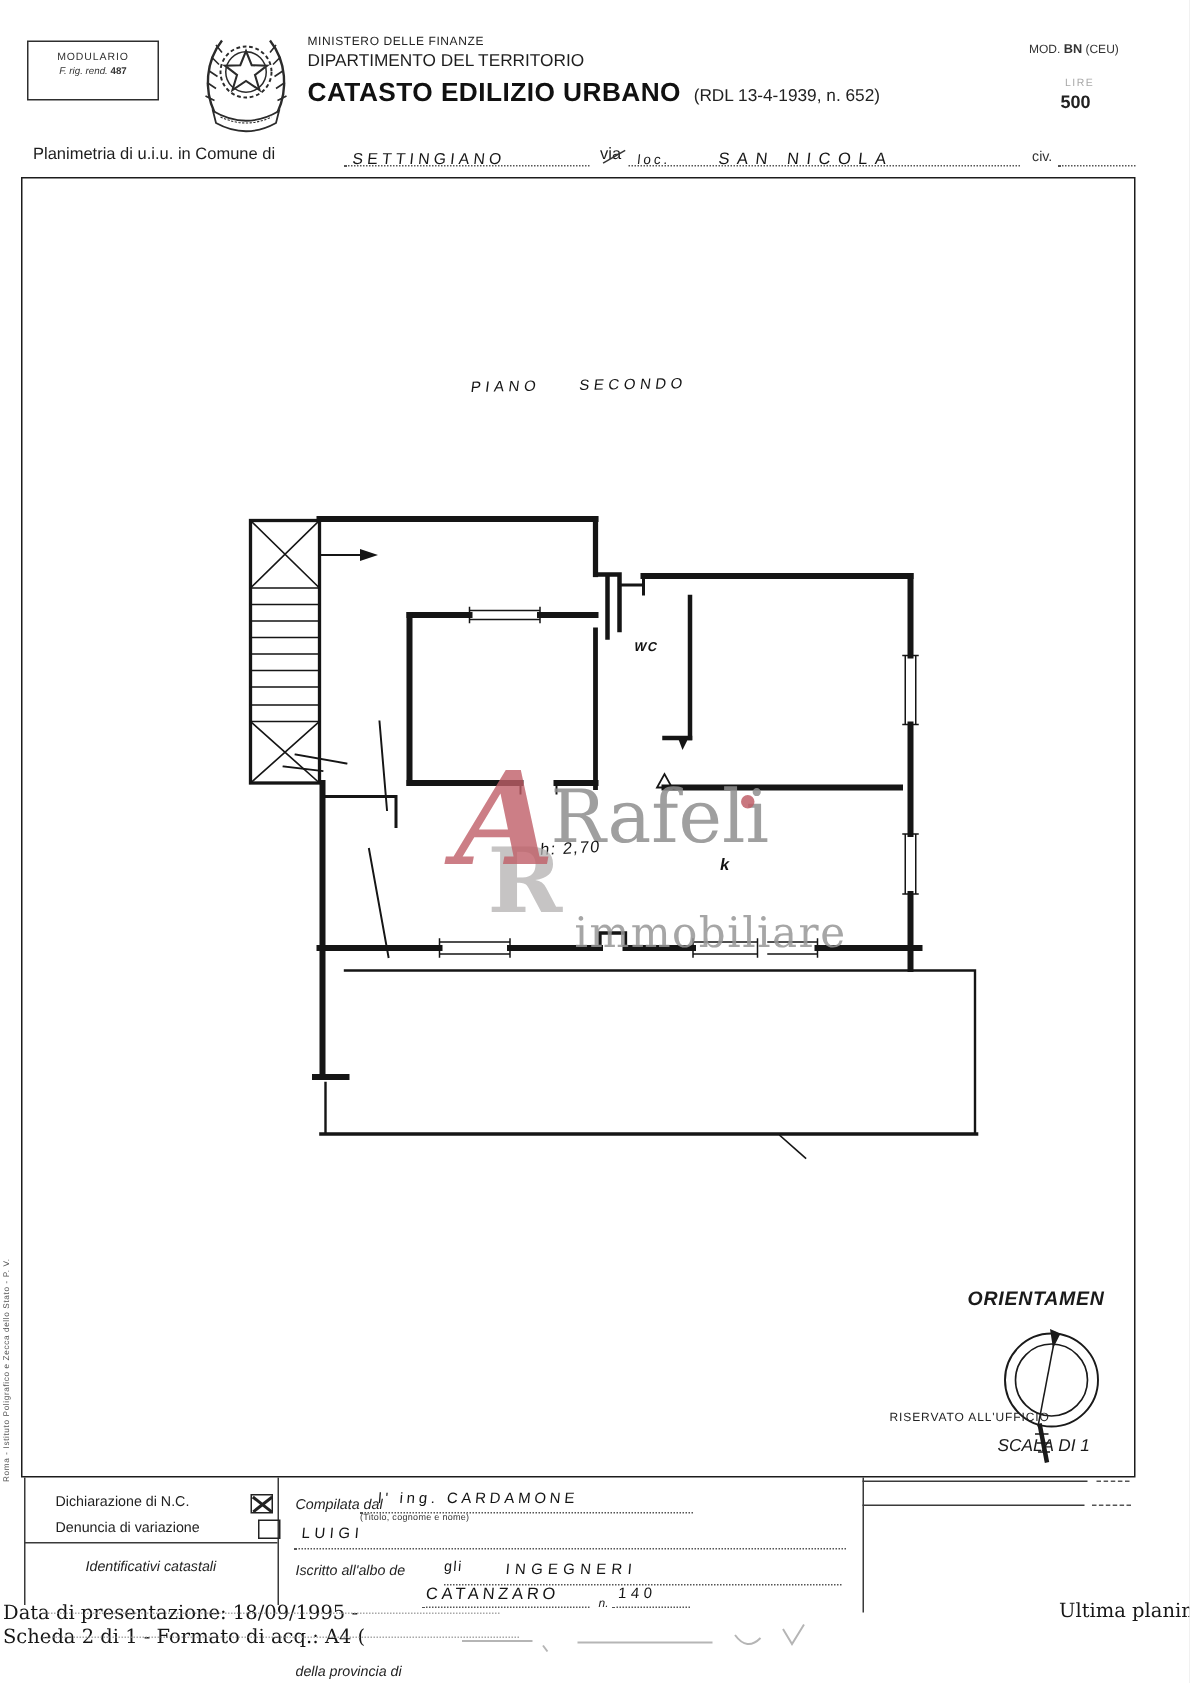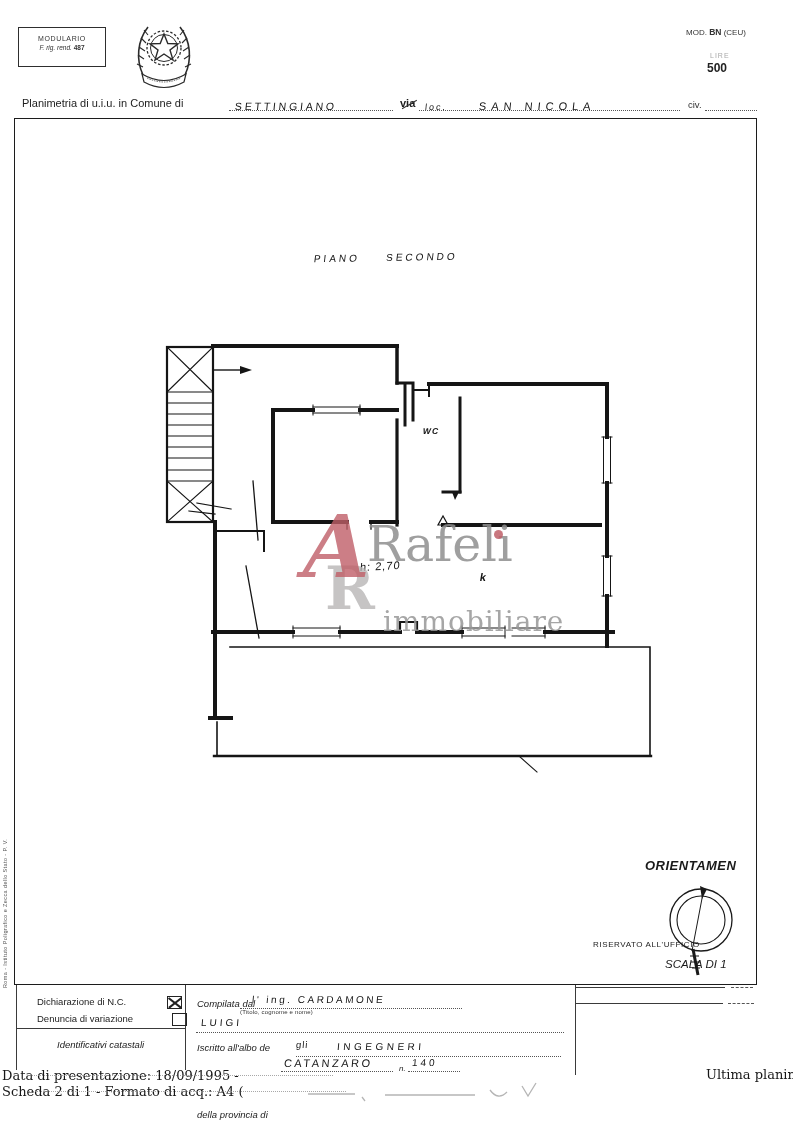--- a/index.html
+++ b/index.html
@@ -26,21 +26,21 @@
   .modline{left:686px;top:27px;font-size:8px;color:#333;white-space:nowrap;}
   .modline b{font-size:8.5px;}
   .stamp-lire{left:710px;top:52px;font-size:7px;color:#a9a9a9;letter-spacing:1px;}
   .stamp-500{left:707px;top:61px;font-size:12px;font-weight:bold;color:#222;}
 
   
   .subj{font-size:11px;color:#1d1d1d;white-space:nowrap;}
   .fill{border-bottom:1.6px dotted #555;height:15px;box-sizing:border-box;}
   .hand{font-family:"Liberation Sans",sans-serif;transform:skewX(-6deg);
         display:inline-block;color:#161616;white-space:nowrap;}
-  .via-label{font-size:11px;color:#1d1d1d;font-weight:bold;}
+  .via-label{font-size:11px;color:#1d1d1d;}
   .via-label::after{content:"";position:absolute;left:1px;top:7px;width:17px;height:1.3px;
         background:#333;transform:rotate(-30deg);}
 
   
   .main-frame{left:14px;top:118px;width:743px;height:867px;border:1.6px solid #1c1c1c;box-sizing:border-box;}
   .floor-label{left:314px;top:252px;display:flex;gap:26px;font-size:10px;letter-spacing:3px;
                transform:skewX(-8deg) rotate(-1deg);color:#141414;}
   .wc-label{left:423px;top:426px;font-size:8.5px;letter-spacing:1px;font-weight:bold;
             transform:skewX(-12deg);color:#141414;}
   .h-note{left:360px;top:560px;font-size:11px;letter-spacing:1px;transform:rotate(-3deg) skewX(-8deg);color:#141414;}
@@ -104,20 +104,28 @@
       <polygon points="33,19 36.8,28.5 47,28.8 39,35 42,45 33,39 24,45 27,35 19,28.8 29.2,28.5" fill="#fff" stroke-width="1.4"></polygon>
       <path d="M12,60 C5,45 6,26 17,12" stroke-width="1.6"></path>
       <path d="M54,60 C61,45 60,26 49,12" stroke-width="1.6"></path>
       <path d="M12,52 l-6,-3 M13,44 l-6,-4 M14,36 l-6,-4 M15,28 l-5,-5 M17,20 l-4,-5
                M54,52 l6,-3 M53,44 l6,-4 M52,36 l6,-4 M51,28 l5,-5 M49,20 l4,-5" stroke-width="1.1"></path>
       <path d="M11,59 Q33,72 55,59 L53,67 Q33,78 13,67 Z" stroke-width="1.2" fill="#fff"></path>
       <path d="M16,63 Q33,71 50,63" stroke-width=".7" stroke-dasharray="1.5 1"></path>
     </g>
   </svg>
 
+  <div class="abs ministry">
+    <div class="m1">MINISTERO DELLE FINANZE</div>
+    <div class="m2">DIPARTIMENTO DEL TERRITORIO</div>
+    <div class="m3">
+      <span class="big">CATASTO EDILIZIO URBANO</span>
+      <span class="ref">(RDL 13-4-1939, n. 652)</span>
+    </div>
+  </div>
 
   <div class="abs modline">
     <span>MOD.</span>
     <b>BN</b>
     <span>(CEU)</span>
   </div>
   <div class="abs stamp-lire">LIRE</div>
   <div class="abs stamp-500">500</div>
 
   <div class="abs subj" style="left:22px;top:97px;">Planimetria di u.i.u. in Comune di</div>

